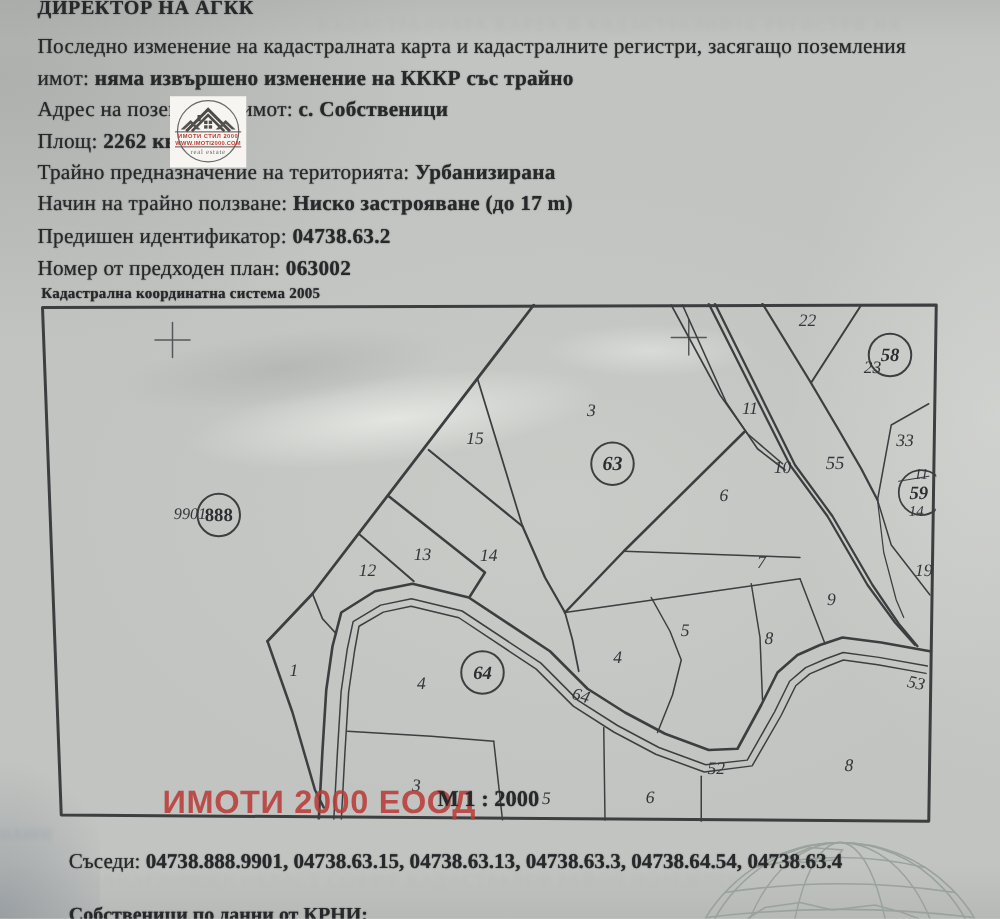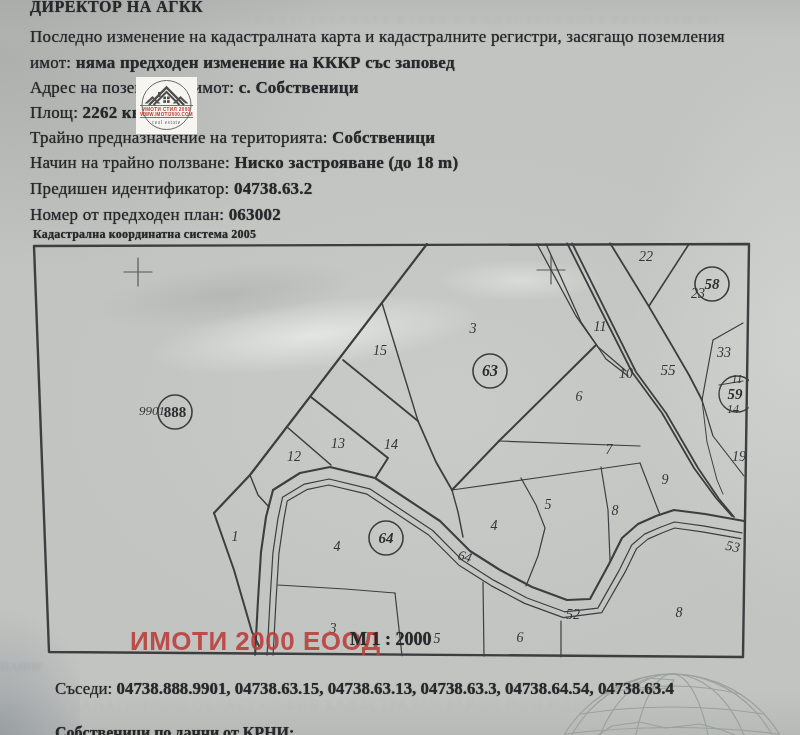--- a/index.html
+++ b/index.html
@@ -34,29 +34,29 @@
  radial-gradient(120px 30px at 50% 45%, rgba(230,232,228,.6), rgba(230,232,228,0) 70%);"></div>
 
 <div id="hdr">
 
 <div class="tx b" style="left:30px;top:-2px;font-size:16px;letter-spacing:.5px;">ДИРЕКТОР НА АГКК</div>
 
 <div class="faint" style="left:255px;top:12px;letter-spacing:2px;">КАДАСТРАЛНАТА КАРТА И КАДАСТРАЛНИТЕ РЕГИСТРИ НА</div>
 
 <div class="tx" style="left:30px;top:27px;">Последно изменение на кадастралната карта и кадастралните регистри, засягащо поземления</div>
 
-<div class="tx" style="left:30px;top:53px;">имот: <span class="b">няма предходен изменение на КККР със заповед</span></div>
+<div class="tx" style="left:30px;top:53px;">имот: <span class="b">няма извършено изменение на КККР със трайно</span></div>
 
 <div class="tx" style="left:30px;top:78px;">Адрес на поземления имот: <span class="b">с. Собственици</span></div>
 
 <div class="tx" style="left:30px;top:103px;">Площ: <span class="b">2262 кв.м</span></div>
 
-<div class="tx" style="left:30px;top:128px;">Трайно предназначение на територията: <span class="b">Собственици</span></div>
-
-<div class="tx" style="left:30px;top:153px;">Начин на трайно ползване: <span class="b">Ниско застрояване (до 18 m)</span></div>
+<div class="tx" style="left:30px;top:128px;">Трайно предназначение на територията: <span class="b">Урбанизирана</span></div>
+
+<div class="tx" style="left:30px;top:153px;">Начин на трайно ползване: <span class="b">Ниско застрояване (до 17 m)</span></div>
 
 <div class="tx" style="left:30px;top:179px;">Предишен идентификатор: <span class="b">04738.63.2</span></div>
 
 <div class="tx" style="left:30px;top:205px;text-align:right;">Номер от предходен план: <span class="b">063002</span></div>
 
 <div class="tx b" style="left:33px;top:227px;font-size:12px;letter-spacing:.2px;">Кадастрална координатна система 2005</div>
 </div>
 
 <div id="logo" style="position:absolute;left:136px;top:77px;width:61px;height:57px;background:#f6f5f1;">
 <svg width="61" height="57" viewBox="0 0 61 57">

